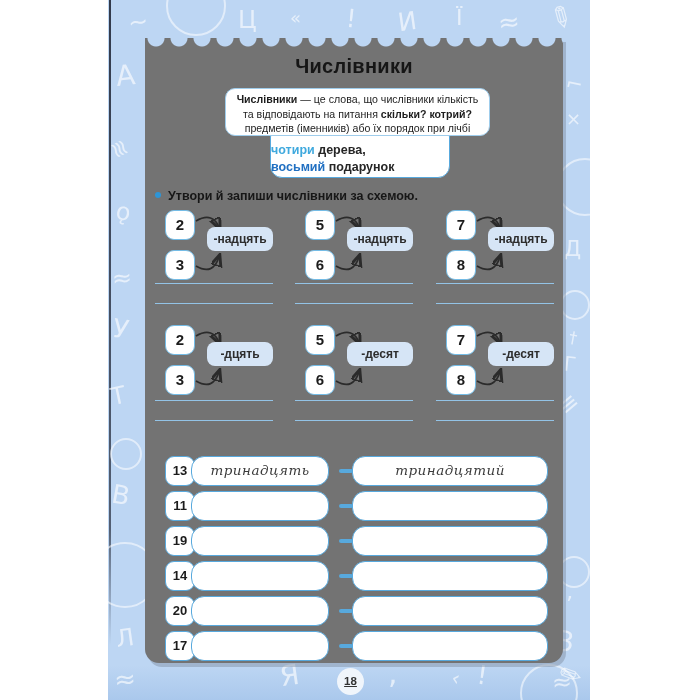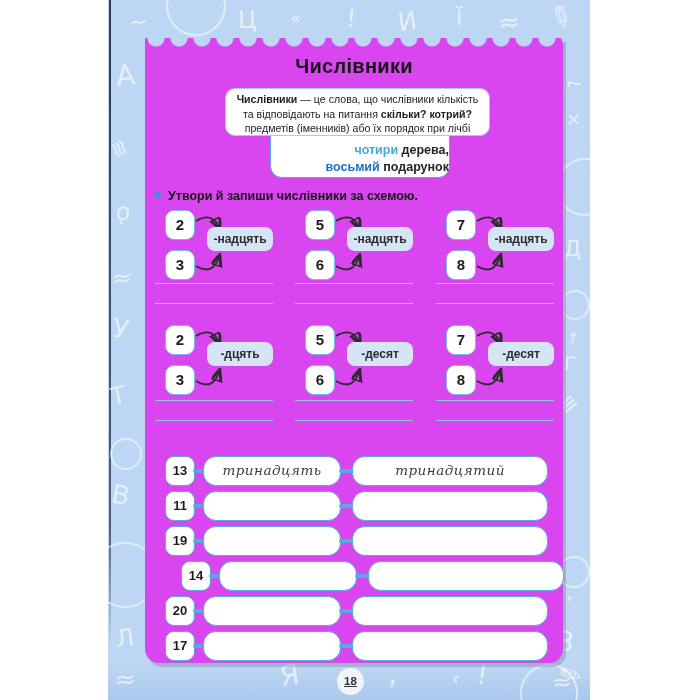--- a/index.html
+++ b/index.html
@@ -21,39 +21,39 @@
     position:absolute;color:rgba(255,255,255,.62);
     font-family:"DejaVu Sans",sans-serif;font-weight:400;line-height:1;
     user-select:none;
   }
   .doodle-circle{
     position:absolute;border:2px solid rgba(255,255,255,.55);border-radius:50%;
   }
   
   .page{
     position:absolute;left:145px;top:38px;width:418px;height:625px;
-    background:#d946ef;border-radius:0 0 14px 14px;
+    background:#737373;border-radius:0 0 14px 14px;
     box-shadow:3px 4px 0 rgba(125,140,160,.45);
     z-index:2;
   }
   
   .page::before{
     content:"";position:absolute;left:0;top:0;right:0;height:13px;
     background-image:radial-gradient(circle at 11px 0px,#bdd6f3 8px,rgba(0,0,0,0) 9px);
     background-size:23px 13px;background-repeat:repeat-x;
   }
   .page-title{
     position:absolute;left:0;top:17px;width:100%;text-align:center;
     font-size:20px;font-weight:700;color:#161616;letter-spacing:.3px;
   }
   
   .example-box{
     position:absolute;left:125px;top:87px;width:180px;height:53px;
     background:#ffffff;border:1.6px solid #58a9dd;border-radius:12px;
-    text-align:right;padding-top:16px;box-sizing:border-box;z-index:3;
+    text-align:left;padding-top:16px;box-sizing:border-box;z-index:3;
   }
   .example-box .ex-line{font-size:12.5px;font-weight:700;line-height:17px;color:#262626;}
   .definition-box{
     position:absolute;left:80px;top:50px;width:265px;height:48px;
     background:#ffffff;border:1.7px solid #9fcdec;border-radius:10px;
     text-align:center;padding-top:3px;box-sizing:border-box;z-index:4;
   }
   .definition-box .def-line{font-size:10.6px;line-height:14.6px;color:#1d1d1d;white-space:nowrap;}
   
   .exercise-heading{position:absolute;left:10px;font-size:12.5px;font-weight:700;color:#171717;}
@@ -83,21 +83,21 @@
     position:absolute;left:20px;top:0;width:30px;height:30px;box-sizing:border-box;
     background:#fff;border:1.6px solid #58a9dd;border-radius:9px;
     font-size:13px;font-weight:700;color:#1c1c1c;text-align:center;line-height:27px;
   }
   .fr-conn{position:absolute;top:13px;height:4px;background:#58a9dd;border-radius:2px;}
   .c1{left:48px;width:11px;} .c2{left:194px;width:14px;}
   .fr-field{
     position:absolute;top:0;height:30px;box-sizing:border-box;background:#fff;
     border:1.6px solid #58a9dd;border-radius:13px;text-align:center;
   }
-  .f1{left:58px;width:138px;} .f2{left:207px;width:196px;}
+  .f1{left:46px;width:138px;} .f2{left:207px;width:196px;}
   .hand{
     font-family:"DejaVu Serif",serif;font-style:italic;font-size:13.5px;
     color:#3b3b3b;line-height:27px;letter-spacing:.5px;
   }
   
   .page-num{
     position:absolute;left:337px;top:668px;width:27px;height:27px;border-radius:50%;
     background:#f0f5fb;text-align:center;line-height:27px;
     font-size:11.5px;font-weight:700;color:#333;z-index:3;text-decoration:underline;
   }
@@ -281,21 +281,21 @@
         <div class="fr-conn c2"></div>
         <div class="fr-field f2"><span class="hand"></span></div>
       </div>
       <div class="fill-row" style="top: 488px;">
         <div class="fr-num">19</div>
         <div class="fr-conn c1"></div>
         <div class="fr-field f1"><span class="hand"></span></div>
         <div class="fr-conn c2"></div>
         <div class="fr-field f2"><span class="hand"></span></div>
       </div>
-      <div class="fill-row" style="top: 523px; margin-left: 16px;">
+      <div class="fill-row" style="top: 523px;">
         <div class="fr-num">14</div>
         <div class="fr-conn c1"></div>
         <div class="fr-field f1"><span class="hand"></span></div>
         <div class="fr-conn c2"></div>
         <div class="fr-field f2"><span class="hand"></span></div>
       </div>
       <div class="fill-row" style="top: 558px;">
         <div class="fr-num">20</div>
         <div class="fr-conn c1"></div>
         <div class="fr-field f1"><span class="hand"></span></div>

